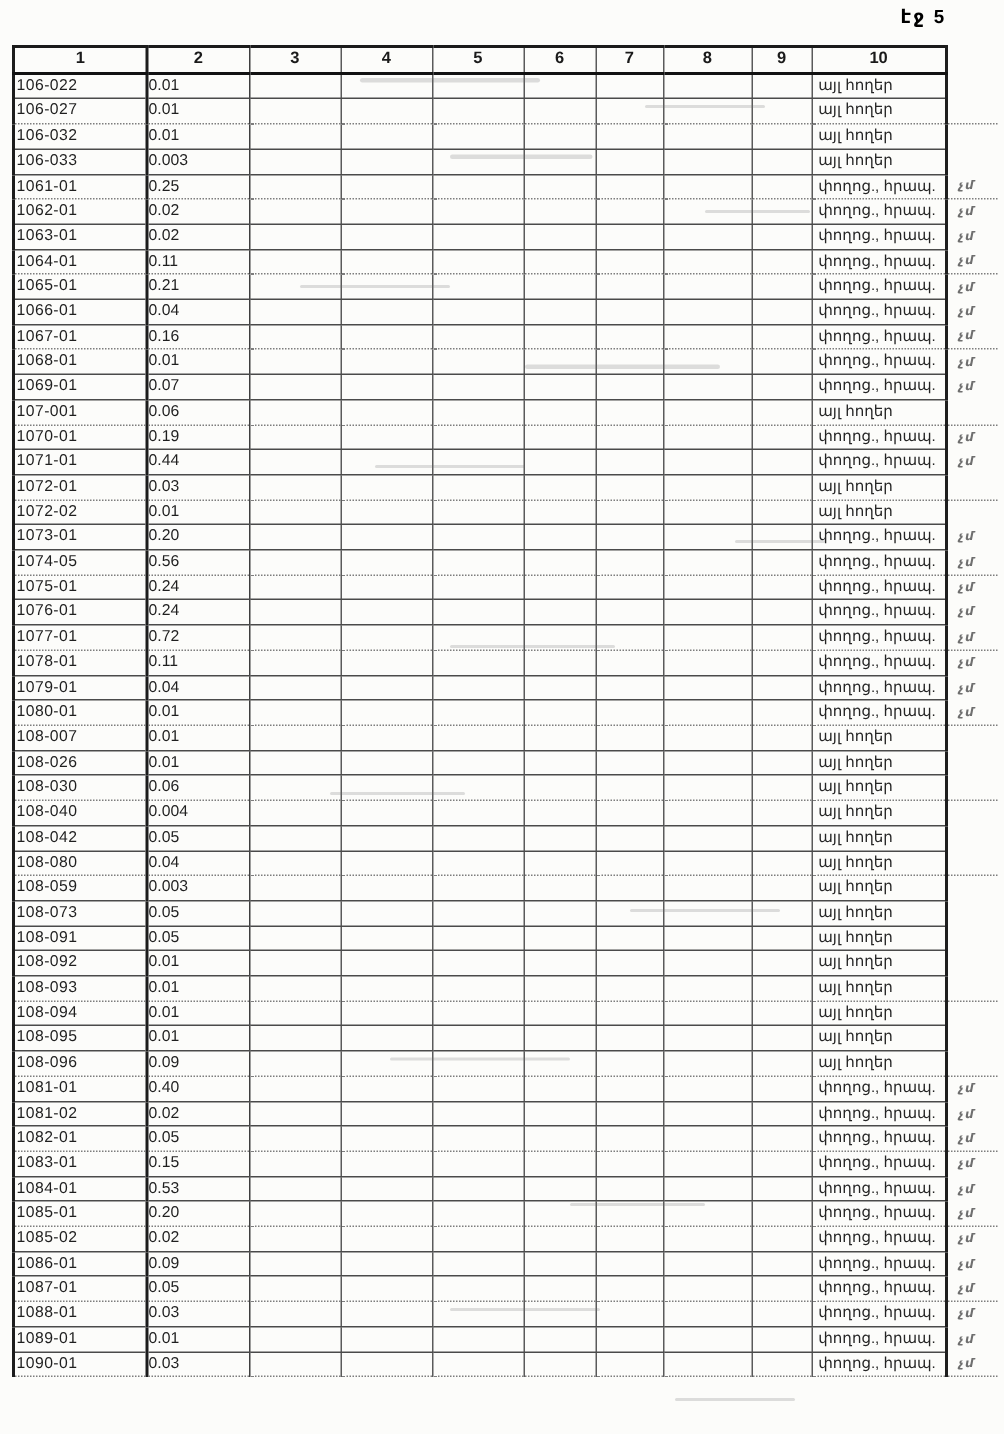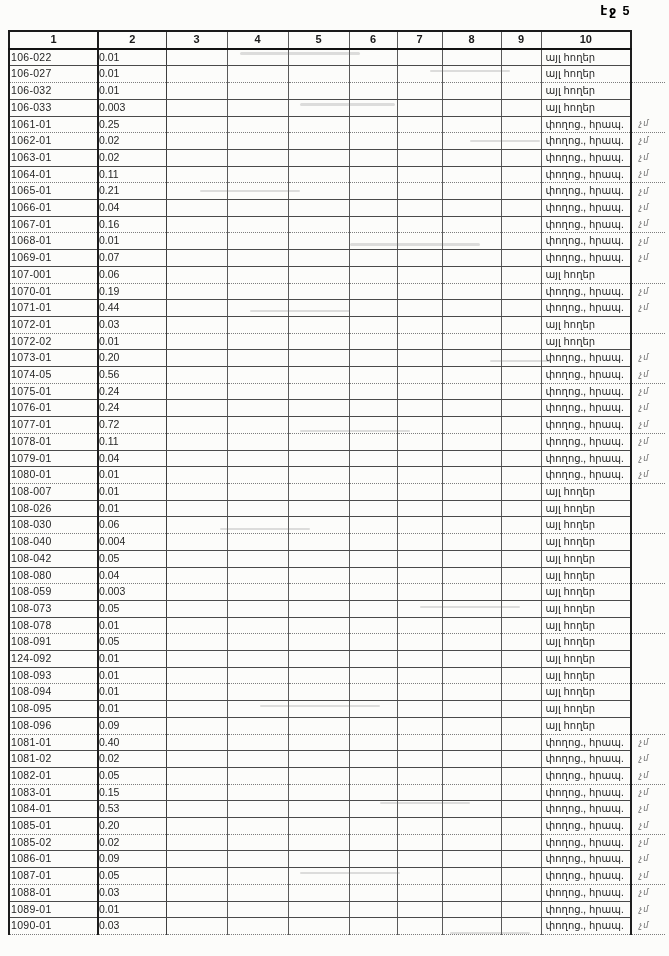--- a/index.html
+++ b/index.html
@@ -39,21 +39,21 @@
   .c2,.c3,.c4,.c5,.c6,.c7,.c8{border-right:1px solid #5a5a5a;}
   .c9{border-right:2px solid #1e1e1e;}
   
   td.c0{text-align:left;padding-left:1px;letter-spacing:0.3px;}
   td.c1{text-align:left;}
   td.c9{text-align:left;padding-left:4px;font-size:10px;color:#242424;}
   
   tbody td{border-bottom:1.2px solid #4a4a4a;}
   tbody tr.dotted td{border-bottom:1.1px dotted #7d7d7d;}
   tbody td.markcell, thead th.markcell{
-    border-left:none;border-right:none;border-top:none;border-bottom:none;
+    border-left:none;border-right:none;border-top:none;border-bottom:none;font-weight:bold;
   }
   td.markcell{
     font-size:8px;color:#6f6f6f;padding-left:7px;
     font-style:italic;letter-spacing:1px;
   }
   
   .artifact{
     position:absolute;background:#6e6e6e;opacity:.22;border-radius:2px;
     pointer-events:none;
   }
@@ -528,48 +528,35 @@
         <td class="c2"></td>
         <td class="c3"></td>
         <td class="c4"></td>
         <td class="c5"></td>
         <td class="c6"></td>
         <td class="c7"></td>
         <td class="c8"></td>
         <td class="c9">այլ հողեր</td>
         <td class="markcell"></td>
       </tr>
-      <tr class="dotted">
-        <td class="c0">108-078</td>
-        <td class="c1">0.01</td>
-        <td class="c2"></td>
-        <td class="c3"></td>
-        <td class="c4"></td>
-        <td class="c5"></td>
-        <td class="c6"></td>
-        <td class="c7"></td>
-        <td class="c8"></td>
-        <td class="c9">այլ հողեր</td>
-        <td class="markcell"></td>
-      </tr>
       <tr>
         <td class="c0">108-091</td>
         <td class="c1">0.05</td>
         <td class="c2"></td>
         <td class="c3"></td>
         <td class="c4"></td>
         <td class="c5"></td>
         <td class="c6"></td>
         <td class="c7"></td>
         <td class="c8"></td>
         <td class="c9">այլ հողեր</td>
         <td class="markcell"></td>
       </tr>
       <tr>
-        <td class="c0">124-092</td>
+        <td class="c0">108-092</td>
         <td class="c1">0.01</td>
         <td class="c2"></td>
         <td class="c3"></td>
         <td class="c4"></td>
         <td class="c5"></td>
         <td class="c6"></td>
         <td class="c7"></td>
         <td class="c8"></td>
         <td class="c9">այլ հողեր</td>
         <td class="markcell"></td>

